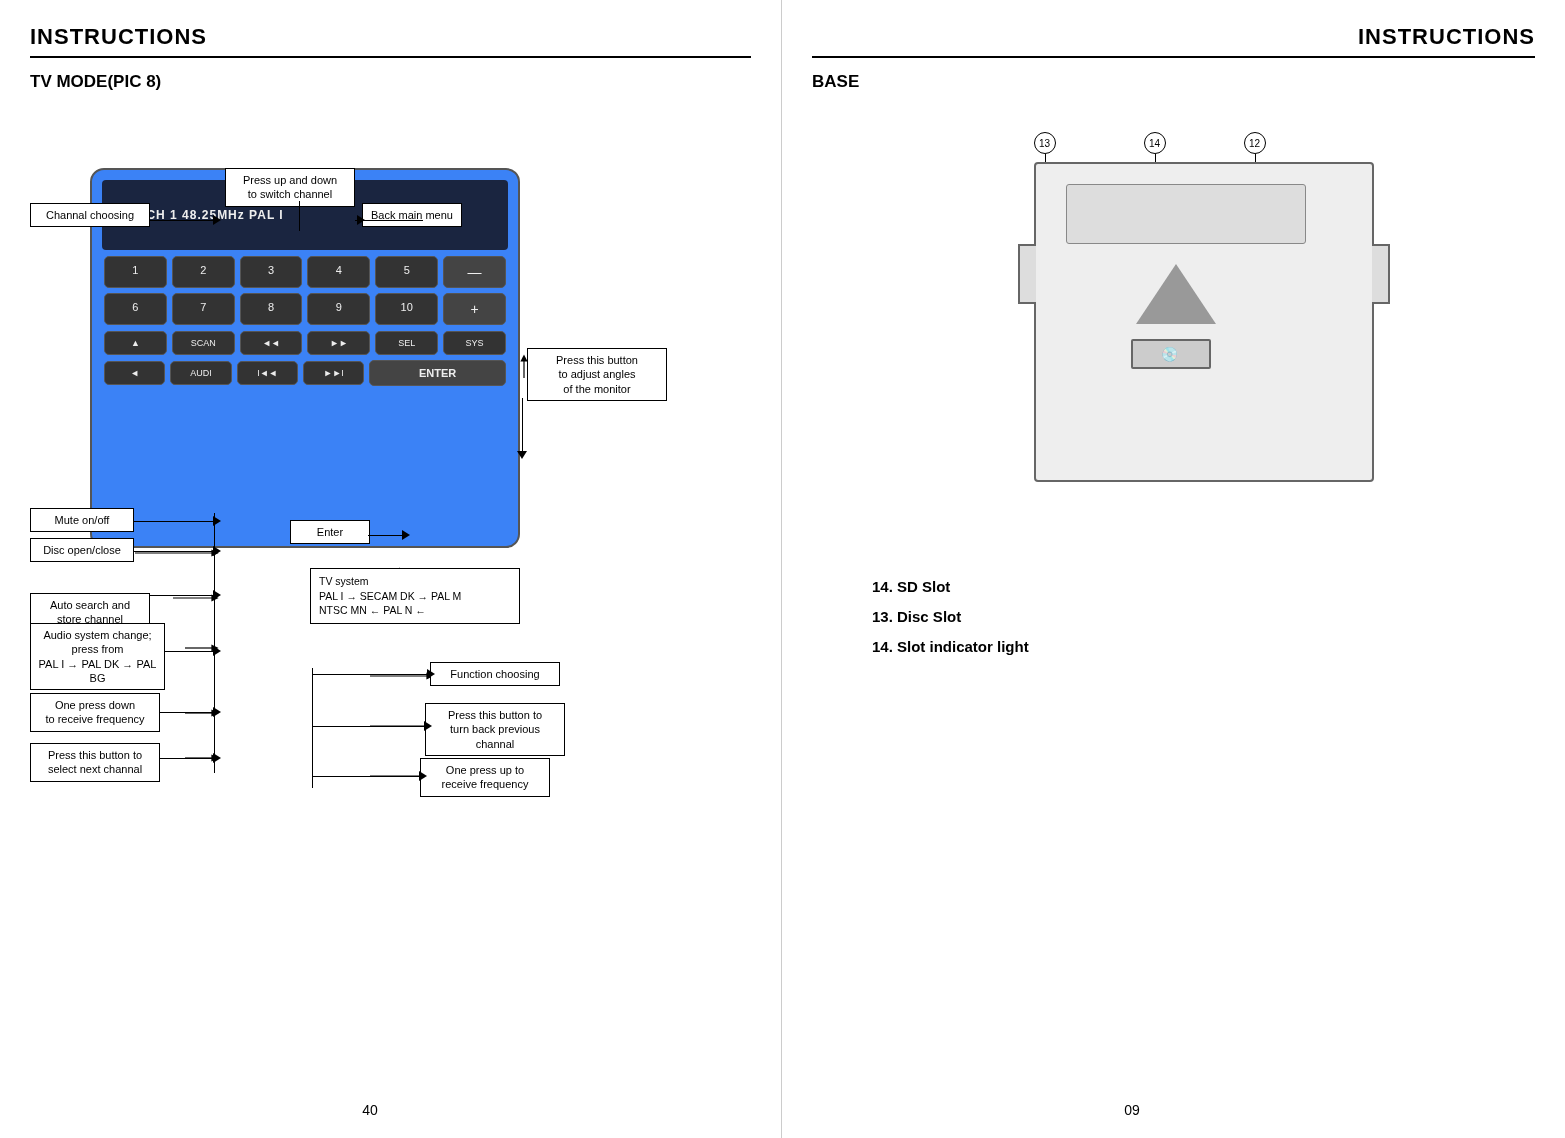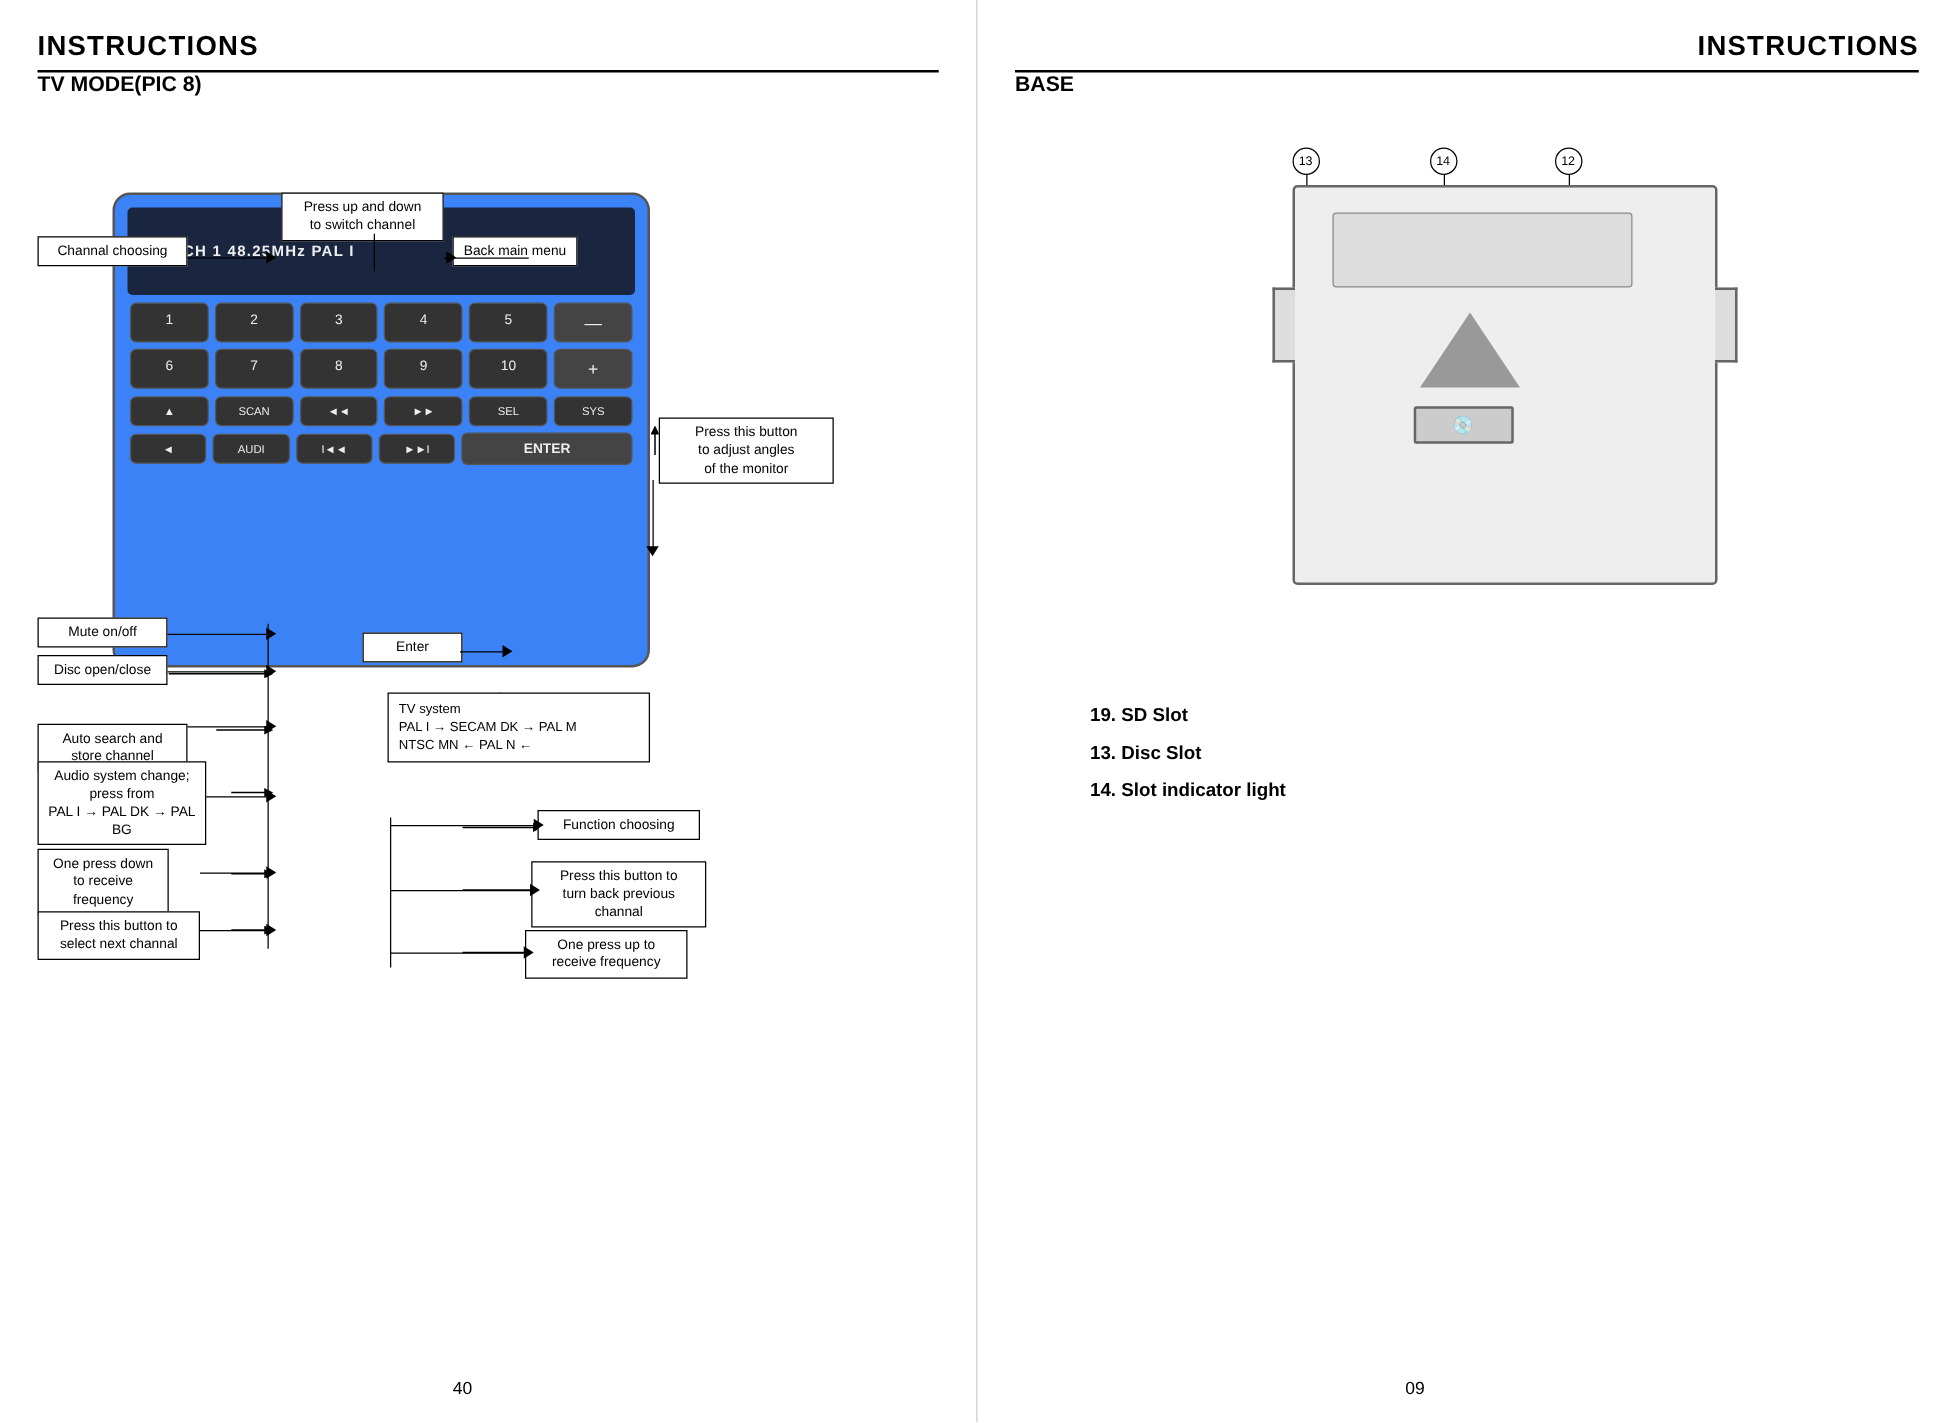--- a/index.html
+++ b/index.html
@@ -21,20 +21,21 @@
       width: 783px;
       padding: 24px 30px 20px 30px;
       position: relative;
     }
     .page-header {
       font-size: 22px;
       font-weight: bold;
       letter-spacing: 1px;
       border-bottom: 2px solid #000;
       padding-bottom: 6px;
+      margin-bottom: 14px;
     }
     .section-title {
       font-size: 17px;
       font-weight: bold;
       margin-bottom: 16px;
     }
     
     .tv-mode-area {
       position: relative;
       width: 720px;
@@ -373,21 +374,21 @@
       <span style="white-space:pre-line;">Auto search and
 store channel</span>
     </div>
 
     <div class="ann-box" style="left:0px;top:515px;width:135px;">
       <span style="white-space:pre-line;">Audio system change;
 press from
 PAL I → PAL DK → PAL BG</span>
     </div>
 
-    <div class="ann-box" style="left:0px;top:585px;width:105px;">
+    <div class="ann-box" style="left:0px;top:585px;width:130px;">
       <span style="white-space:pre-line;">One press down
 to receive frequency</span>
     </div>
 
     <div class="ann-box" style="left:0px;top:635px;width:130px;">
       <span style="white-space:pre-line;">Press this button to
 select next channal</span>
     </div>
 
     <div class="ann-box" style="left:260px;top:412px;width:80px;">
@@ -491,19 +492,19 @@
         <span class="base-slot-icon">💿</span>
       </div>
 
       <div class="base-left-tab"></div>
 
       <div class="base-right-tab"></div>
     </div>
   </div>
 
   <div class="base-info">
-    <div style="font-weight:bold;">19. SD Slot</div>
+    <div style="font-weight:bold;">14. SD Slot</div>
     <div style="font-weight:bold;">13. Disc Slot</div>
     <div style="font-weight:bold;">14. Slot indicator light</div>
   </div>
 
   <div class="page-number page-num-right" style="bottom:20px;left:350px;">09</div>
 </div>
 
 </body></html>

